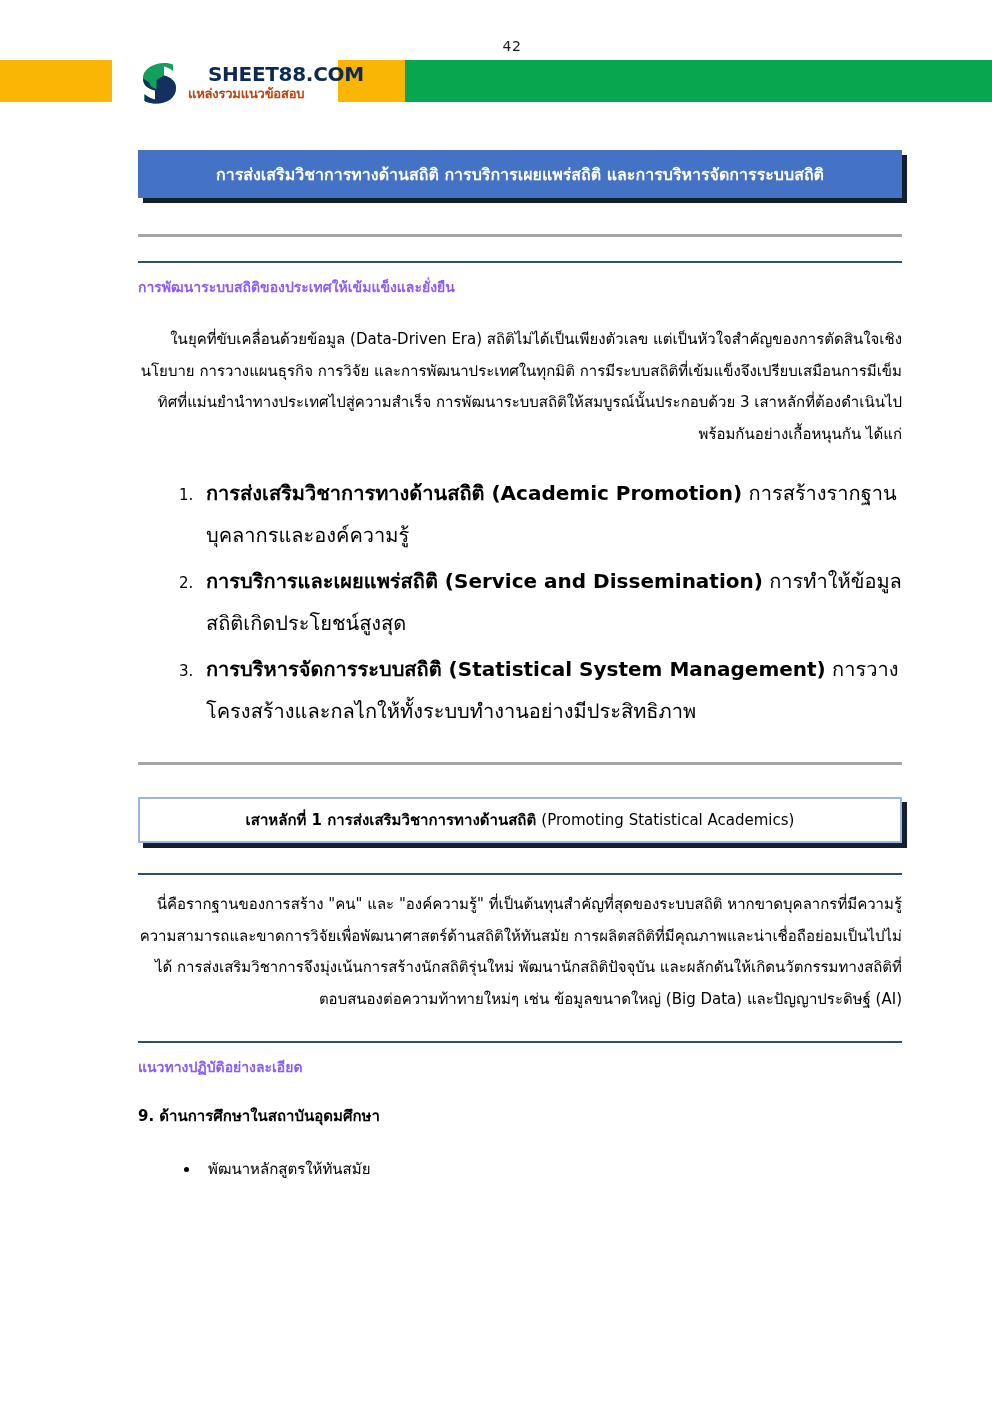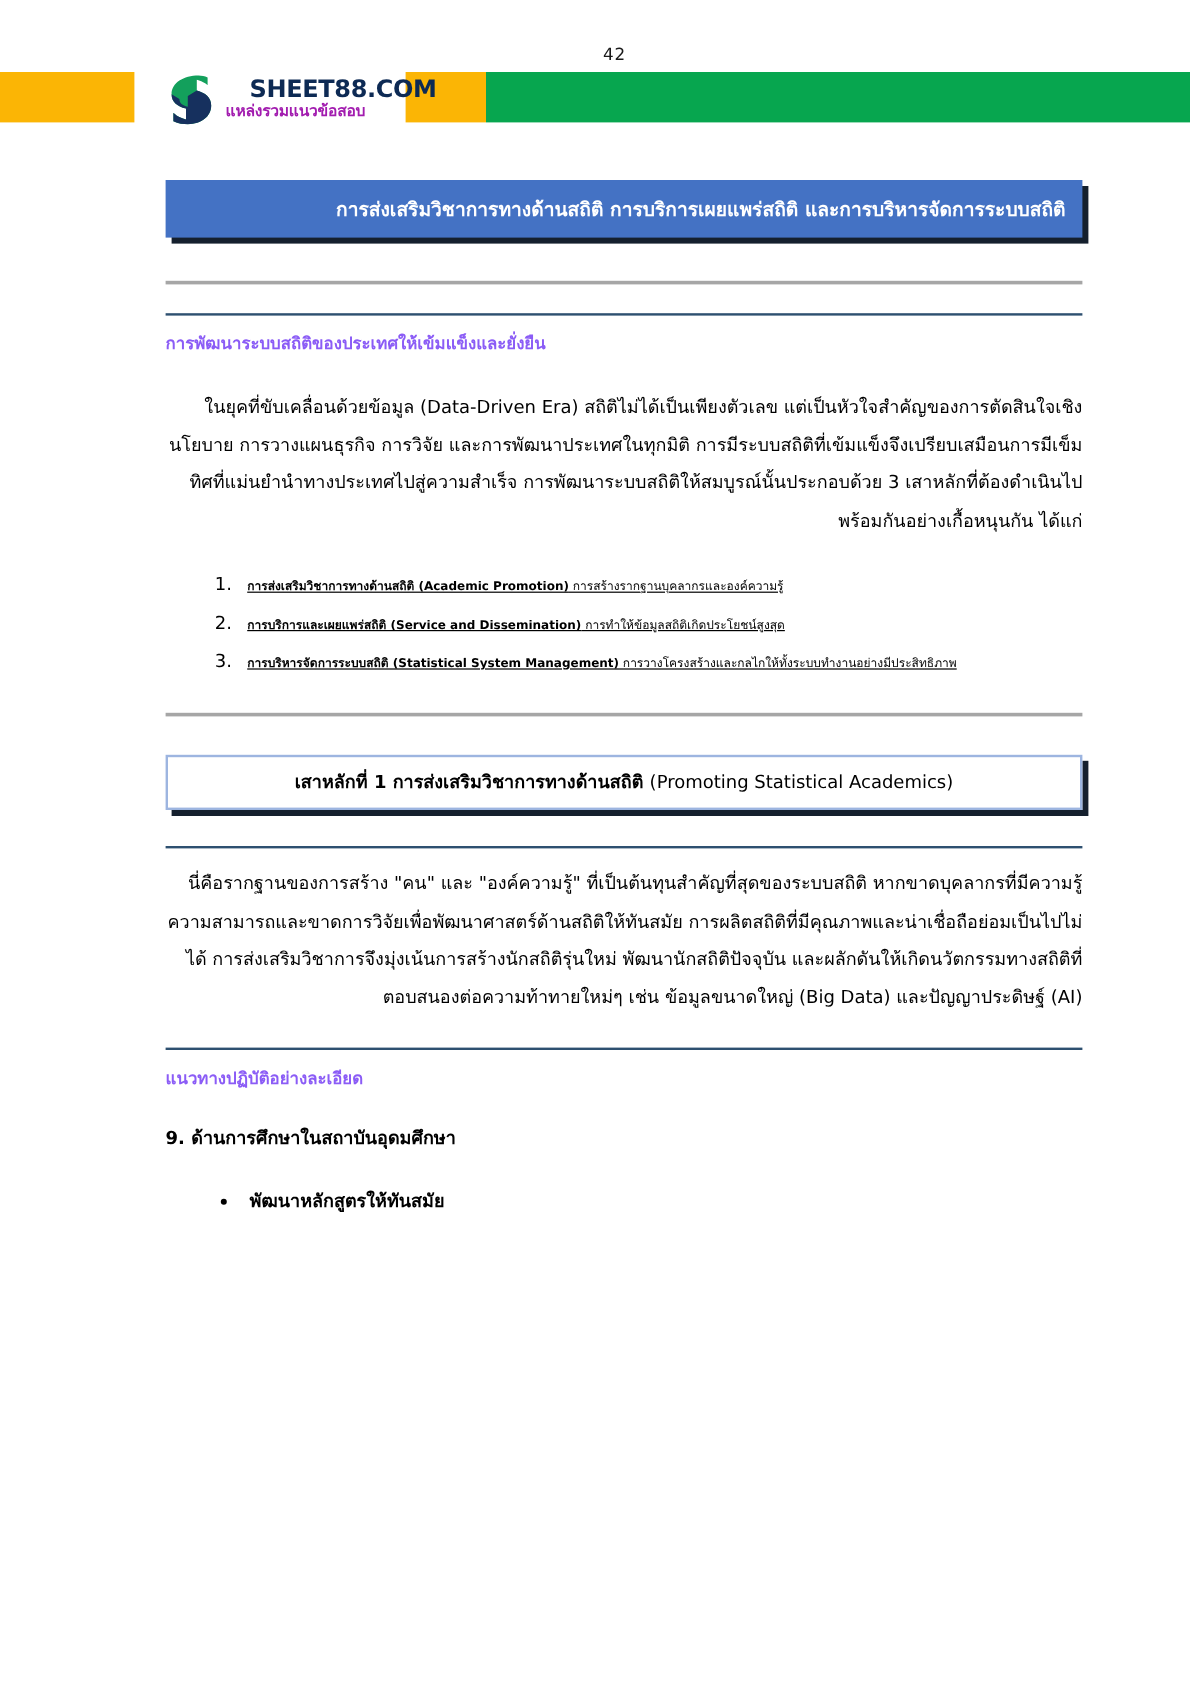--- a/index.html
+++ b/index.html
@@ -55,21 +55,21 @@
     font-family: "DejaVu Sans", "Liberation Sans", sans-serif;
     font-size: 20px;
     font-weight: bold;
     color: #0d2a54;
     letter-spacing: -0.3px;
     margin-left: 20px;
   }
   .logo-sub {
     font-size: 13px;
     font-weight: bold;
-    color: #a21caf;
+    color: #c2410c;
     margin-top: 3px;
     letter-spacing: -0.2px;
   }
 
   
   .content {
     position: absolute;
     top: 150px;
     left: 138px;
     width: 764px;
@@ -82,21 +82,21 @@
     top: 5px; left: 5px;
     width: 100%; height: 48px;
     background: #15202e;
   }
   .banner {
     position: relative;
     height: 48px;
     background: #4472c4;
     display: flex;
     align-items: center;
-    justify-content: flex-end;
+    justify-content: center;
     padding: 0 14px;
   }
   .banner-text {
     color: #ffffff;
     font-size: 16px;
     font-weight: bold;
     text-align: center;
     white-space: nowrap;
   }
 
@@ -132,23 +132,22 @@
     font-size: 15px;
     line-height: 2.1;
     margin: 0 0 22px 0;
     text-align: right;
   }
 
   
   ol.pillars {
     margin: 0 0 6px 0;
     padding-left: 60px;
-    font-size: 10px;
+    font-size: 20px;
     line-height: 2.1;
-    text-decoration: underline;
   }
   ol.pillars > li { margin-bottom: 4px; padding-left: 8px; }
   ol.pillars > li::marker { font-size: 15px; }
   .li-bold { font-weight: bold; }
 
   
   .outline-box-wrap { position: relative; margin: 32px 0 30px 0; }
   .outline-box-shadow {
     position: absolute;
     top: 5px; left: 5px;
@@ -166,21 +165,21 @@
   }
   .outline-box-text { font-size: 15px; text-align: center; }
 
   
   ul.bullets {
     margin: 0;
     padding-left: 62px;
     font-size: 15px;
     line-height: 2.1;
   }
-  ul.bullets > li { padding-left: 8px; font-weight: bold; }
+  ul.bullets > li { padding-left: 8px; }
 </style>
 </head>
 <body>
 
 <div class="page-number">42</div>
 
 <div class="header-bar">
   <div class="bar-seg bar-amber-left" style="background:#fbb505"></div>
   <div class="bar-seg bar-amber-mid" style="background:#fbb505"></div>
   <div class="bar-seg bar-green" style="background:#07a64f"></div>

